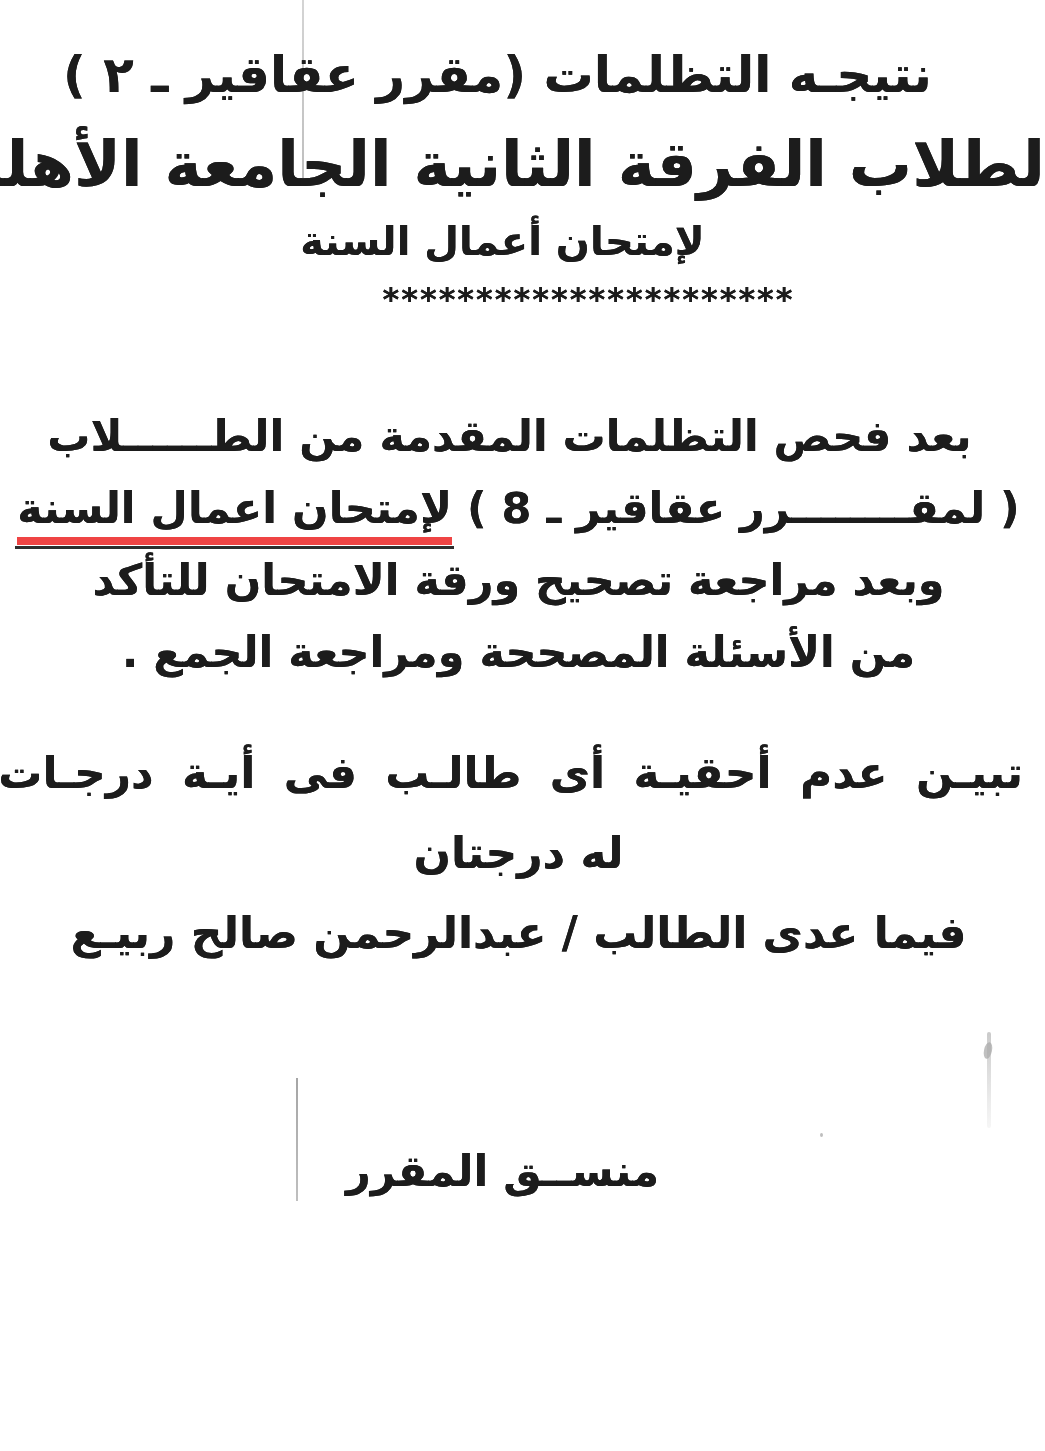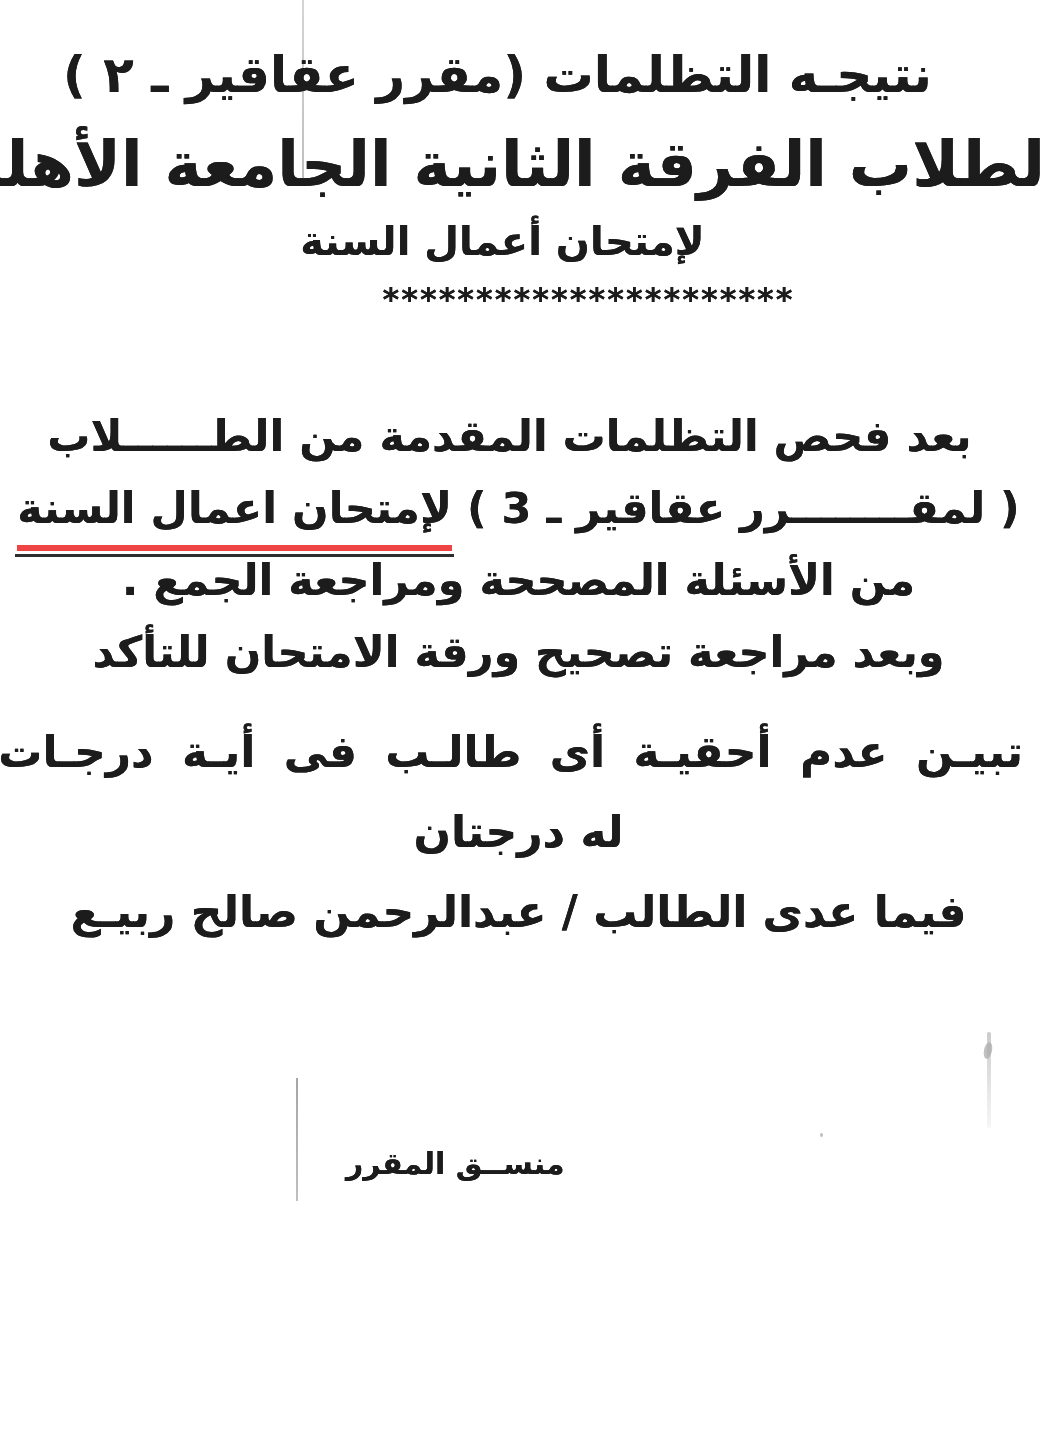--- a/index.html
+++ b/index.html
@@ -43,46 +43,46 @@
 
   
   .para {
     position: absolute;
     left: 0; right: 0;
     padding: 0 22px 0 14px;
     text-align: center;
     font-weight: 700;
   }
   .p1 { top: 400px; font-size: 43px; line-height: 72px; }
-  .p2 { top: 712px; font-size: 44px; line-height: 80px; }
+  .p2 { top: 733px; font-size: 44px; line-height: 80px; }
   .pl { white-space: nowrap; }
   .pl-indent { margin-right: 18px; }
   .pl-wide { word-spacing: 13px; }
 
   
   .u {
     position: relative;
-    border-bottom: 6px solid #ef4444;
-    padding-bottom: 12px;
+    border-bottom: 8px solid #ef4444;
+    padding-bottom: 4px;
   }
   .u::after {
     content: "";
     position: absolute;
     left: -2px; right: -2px;
     bottom: -12px;
     height: 3px;
     background: #2e2e2e;
   }
 
   
   .sig-label {
     position: absolute;
     top: 1146px;
     left: 346px;
-    font-size: 30px;
+    font-size: 43px;
     font-weight: 700;
     white-space: nowrap;
     text-align: center;
   }
   .signature {
     position: absolute;
     left: 143px;
     top: 1233px;
     width: 478px;
     height: 118px;
@@ -140,23 +140,23 @@
   <div class="artifact speck1"></div>
   <div class="artifact speck2"></div>
 
   <div class="title-line t1 ink">نتيجـه التظلمات (مقرر عقاقير ـ ٢ )</div>
   <div class="title-line t2 ink">لطلاب الفرقة الثانية الجامعة الأهلية</div>
   <div class="title-line t3 ink">لإمتحان أعمال السنة</div>
   <div class="separator ink">**********************</div>
 
   <div class="para p1 ink">
     <div class="pl pl-indent">بعد فحص التظلمات المقدمة من الطــــــلاب</div>
-    <div class="pl"><span>( لمقــــــــرر عقاقير ـ 3 ) </span><span class="u">لإمتحان اعمال السنة</span></div>
+    <div class="pl"><span>( لمقــــــــرر عقاقير ـ 8 ) </span><span class="u">لإمتحان اعمال السنة</span></div>
+    <div class="pl">وبعد مراجعة تصحيح ورقة الامتحان للتأكد</div>
     <div class="pl">من الأسئلة المصححة ومراجعة الجمع .</div>
-    <div class="pl">وبعد مراجعة تصحيح ورقة الامتحان للتأكد</div>
   </div>
 
   <div class="para p2 ink">
     <div class="pl pl-wide">تبيـن عدم أحقيـة أى طالـب فى أيـة درجـات</div>
     <div class="pl">له درجتان</div>
     <div class="pl">فيما عدى الطالب / عبدالرحمن صالح ربيـع</div>
   </div>
 
   <div class="sig-label ink">منســق المقرر</div>
 

